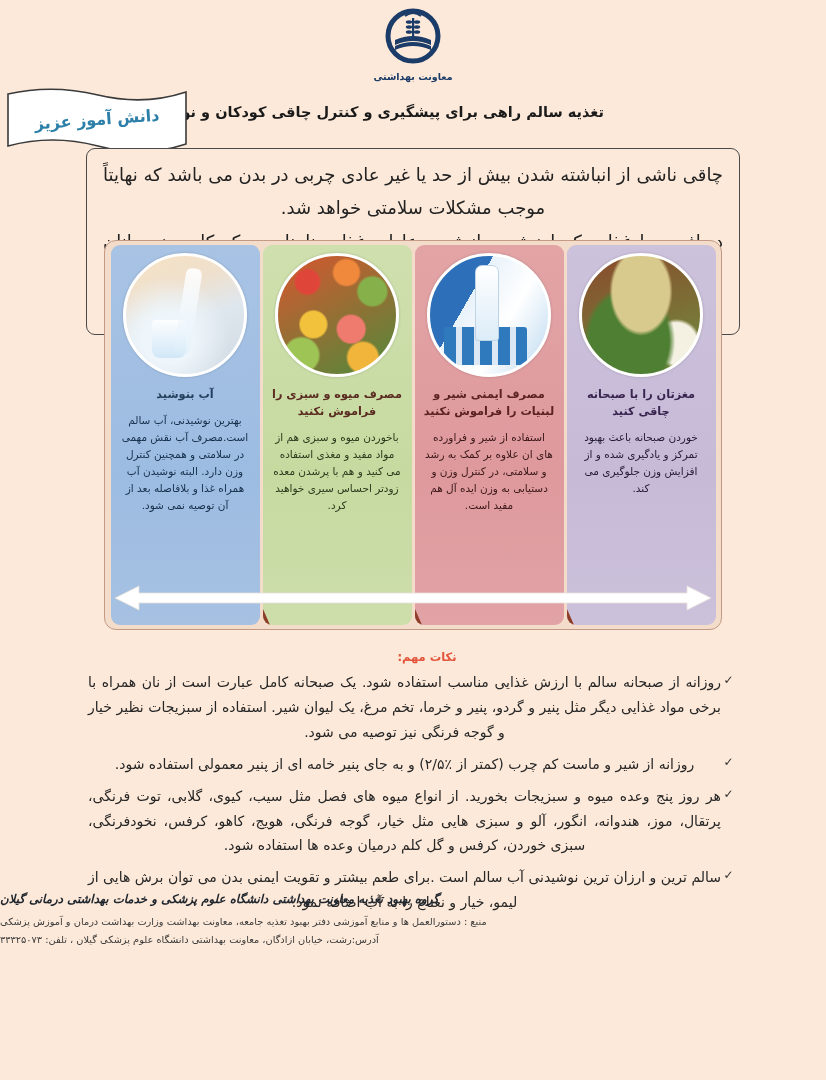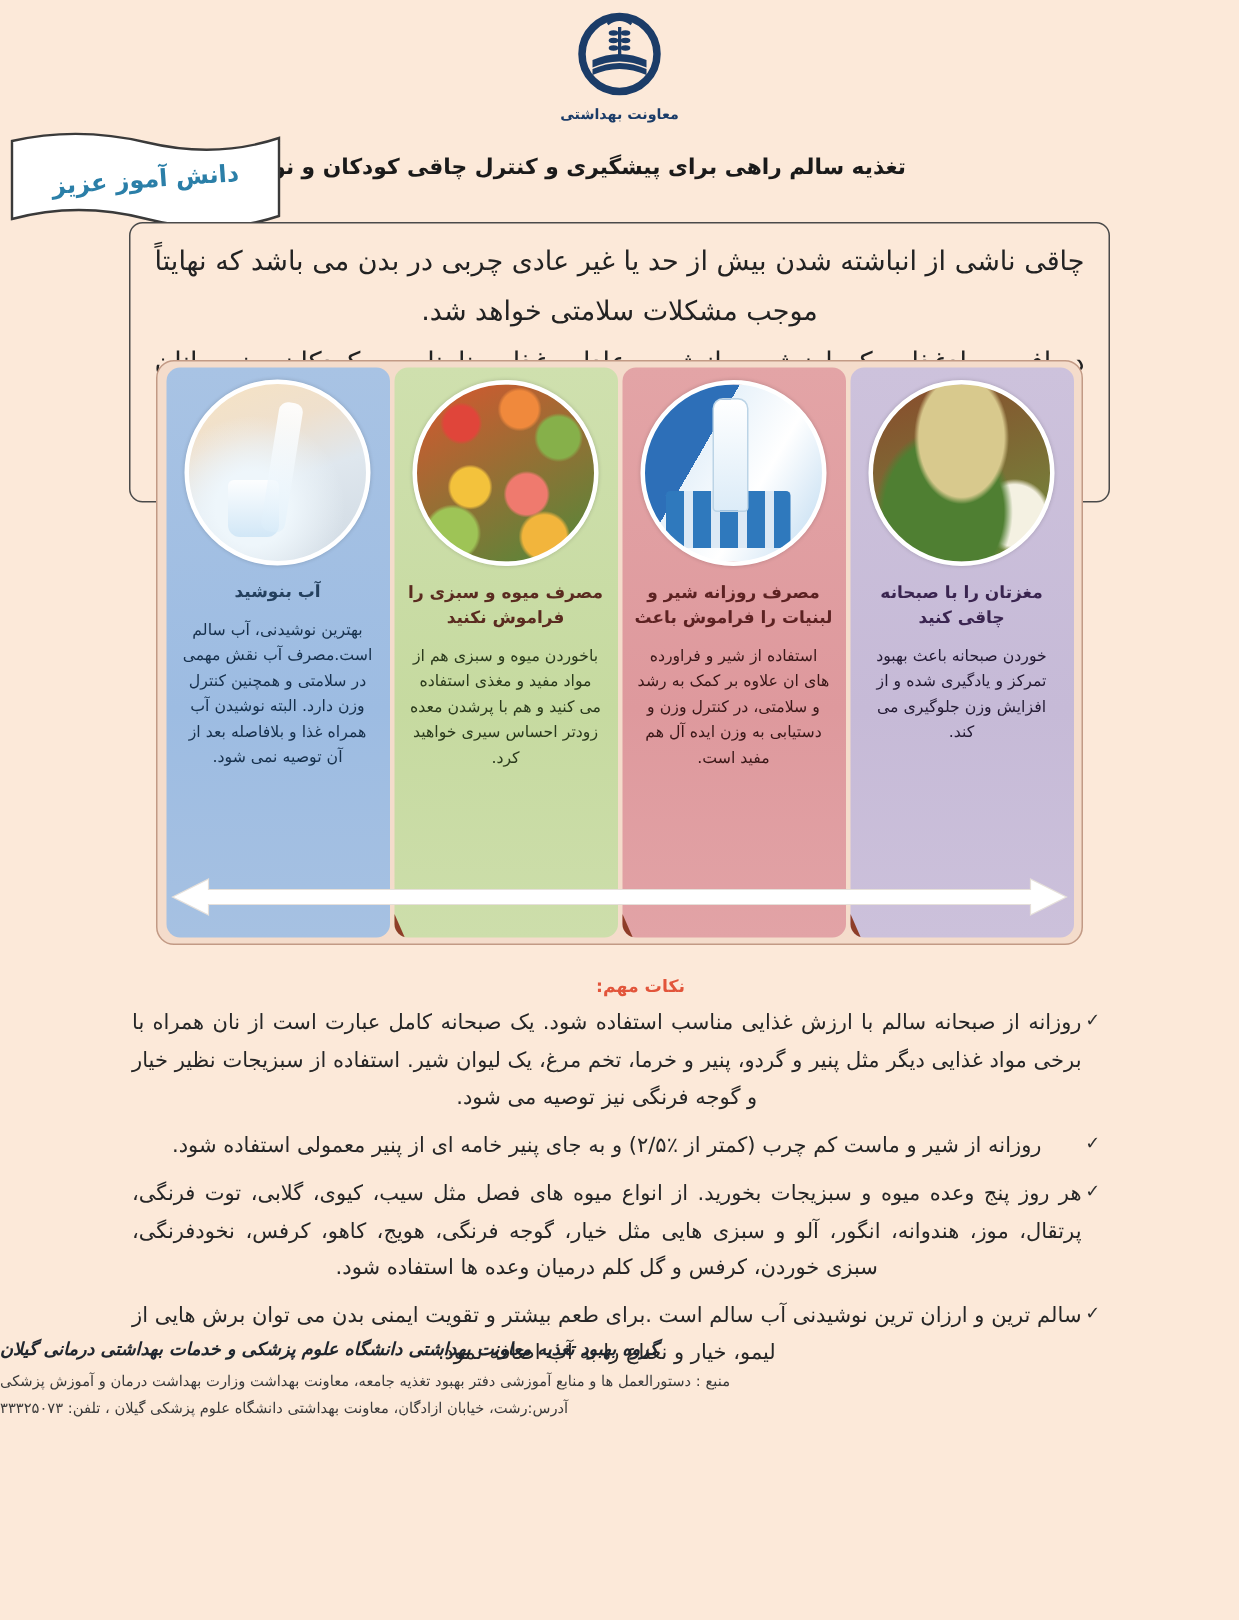--- a/index.html
+++ b/index.html
@@ -253,21 +253,21 @@
 
     <div class="panel p4">
       <div class="panel-photo ph-breakfast"></div>
       <div class="panel-head">مغزتان را با صبحانه چاقی کنید</div>
       <div class="panel-body">خوردن صبحانه باعث بهبود تمرکز و یادگیری شده و از افزایش وزن جلوگیری می کند.</div>
       <div class="panel-tick" style="left:-7px;"></div>
     </div>
 
     <div class="panel p3">
       <div class="panel-photo ph-dairy"></div>
-      <div class="panel-head">مصرف روزانه شیر و لبنیات را فراموش باعث</div>
+      <div class="panel-head">مصرف ایمنی شیر و لبنیات را فراموش نکنید</div>
       <div class="panel-body">استفاده از شیر و فراورده های ان علاوه بر کمک به رشد و سلامتی، در کنترل وزن و دستیابی به وزن ایده آل هم مفید است.</div>
       <div class="panel-tick" style="left:-7px;"></div>
     </div>
 
     <div class="panel p2">
       <div class="panel-photo ph-fruit"></div>
       <div class="panel-head">مصرف میوه و سبزی را فراموش نکنید</div>
       <div class="panel-body">باخوردن میوه و سبزی هم از مواد مفید و مغذی استفاده می کنید و هم با پرشدن معده زودتر احساس سیری خواهید کرد.</div>
       <div class="panel-tick" style="left:-7px;"></div>
     </div>

